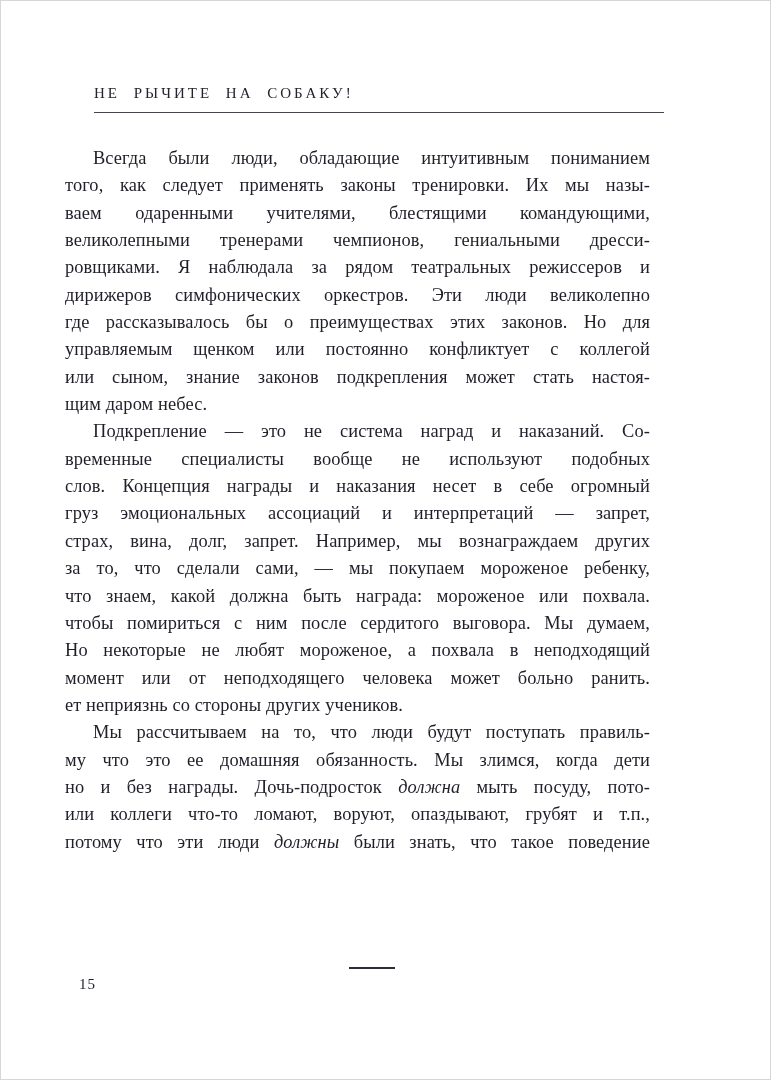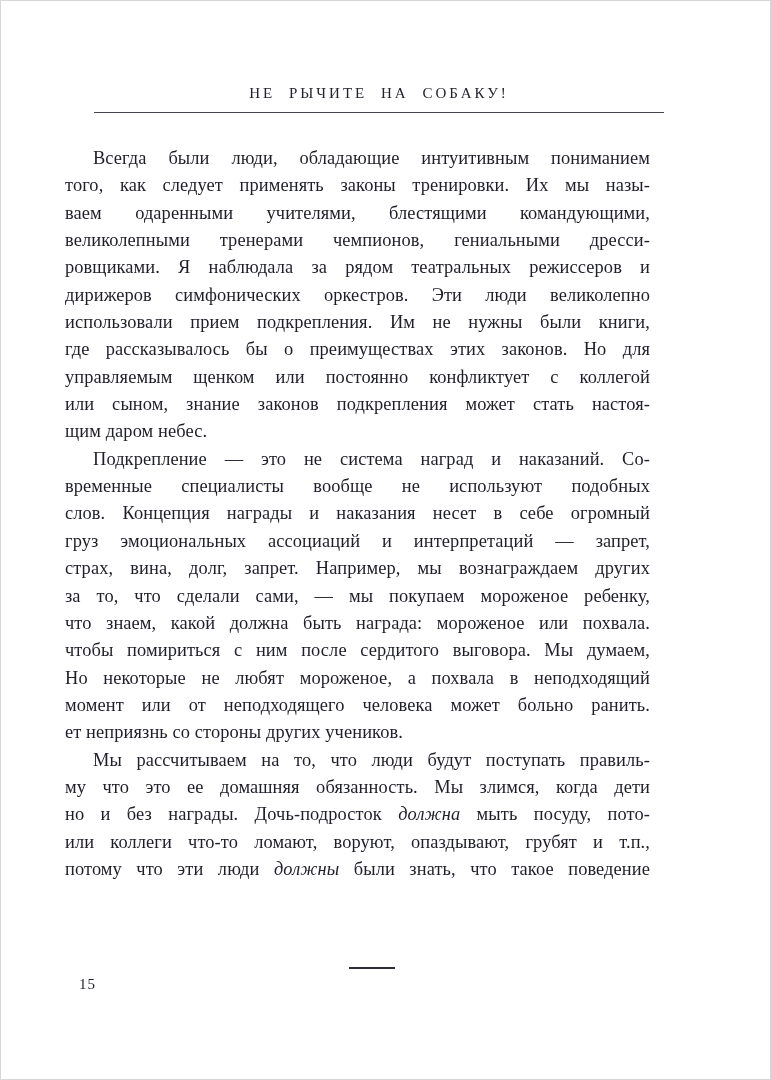--- a/index.html
+++ b/index.html
@@ -18,21 +18,20 @@
     color: #1f1f29;
     overflow: hidden;
   }
 
   
   .running-header {
     position: absolute;
     top: 84px;
     left: 93px;
     width: 570px;
-    text-align: center;
     padding-bottom: 10px;
     border-bottom: 1px solid #45454f;
   }
   .header-title {
     font-size: 15px;
     letter-spacing: 3px;
     word-spacing: 7px;
     color: #23232d;
   }
 
@@ -88,21 +87,20 @@
     <div class="header-title">НЕ РЫЧИТЕ НА СОБАКУ!</div>
   </header>
 
   <main class="text-block">
       <div class="line indent">Всегда были люди, обладающие интуитивным пониманием</div>
       <div class="line">того, как следует применять законы тренировки. Их мы назы-</div>
       <div class="line">ваем одаренными учителями, блестящими командующими,</div>
       <div class="line">великолепными тренерами чемпионов, гениальными дресси-</div>
       <div class="line">ровщиками. Я наблюдала за рядом театральных режиссеров и</div>
       <div class="line">дирижеров симфонических оркестров. Эти люди великолепно</div>
-      <div class="line">использовали прием подкрепления. Им не нужны были книги,</div>
       <div class="line">где рассказывалось бы о преимуществах этих законов. Но для</div>
       <div class="line">управляемым щенком или постоянно конфликтует с коллегой</div>
       <div class="line">или сыном, знание законов подкрепления может стать настоя-</div>
       <div class="line last">щим даром небес.</div>
       <div class="line indent">Подкрепление — это не система наград и наказаний. Со-</div>
       <div class="line">временные специалисты вообще не используют подобных</div>
       <div class="line">слов. Концепция награды и наказания несет в себе огромный</div>
       <div class="line">груз эмоциональных ассоциаций и интерпретаций — запрет,</div>
       <div class="line">страх, вина, долг, запрет. Например, мы вознаграждаем других</div>
       <div class="line">за то, что сделали сами, — мы покупаем мороженое ребенку,</div>

